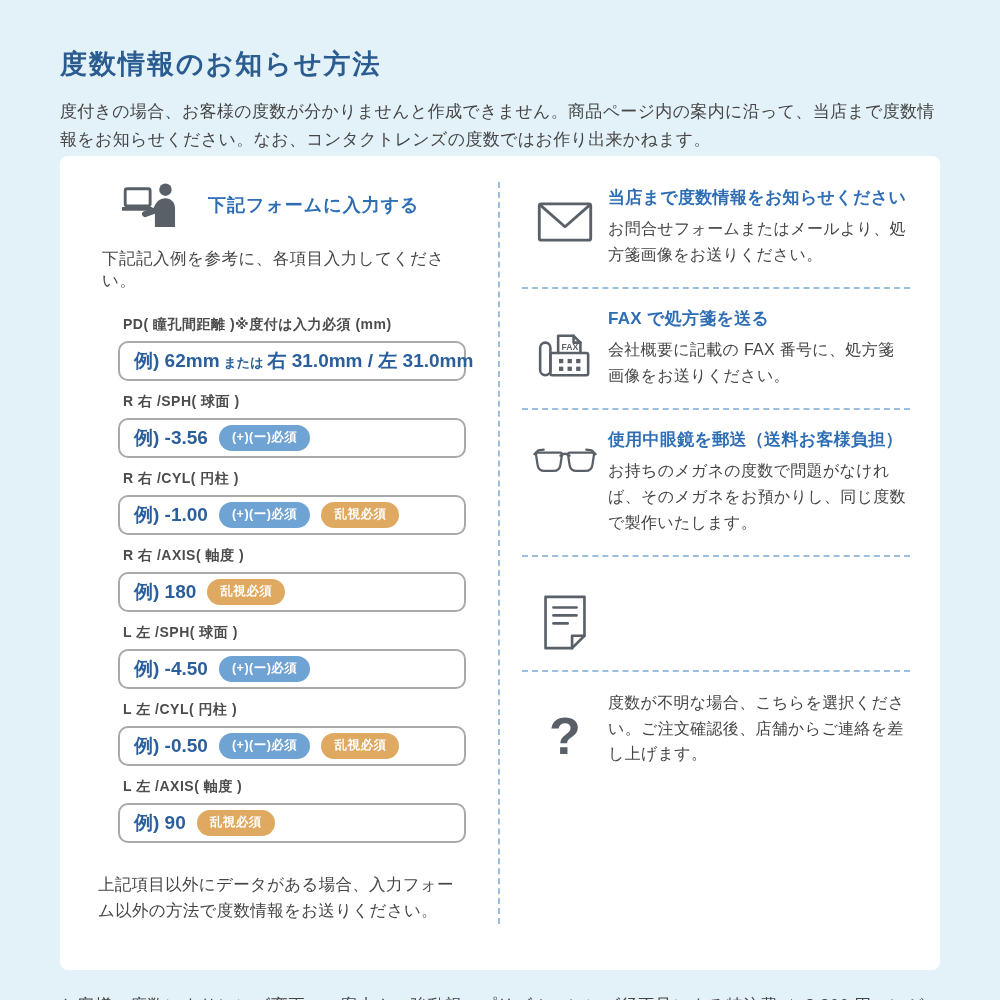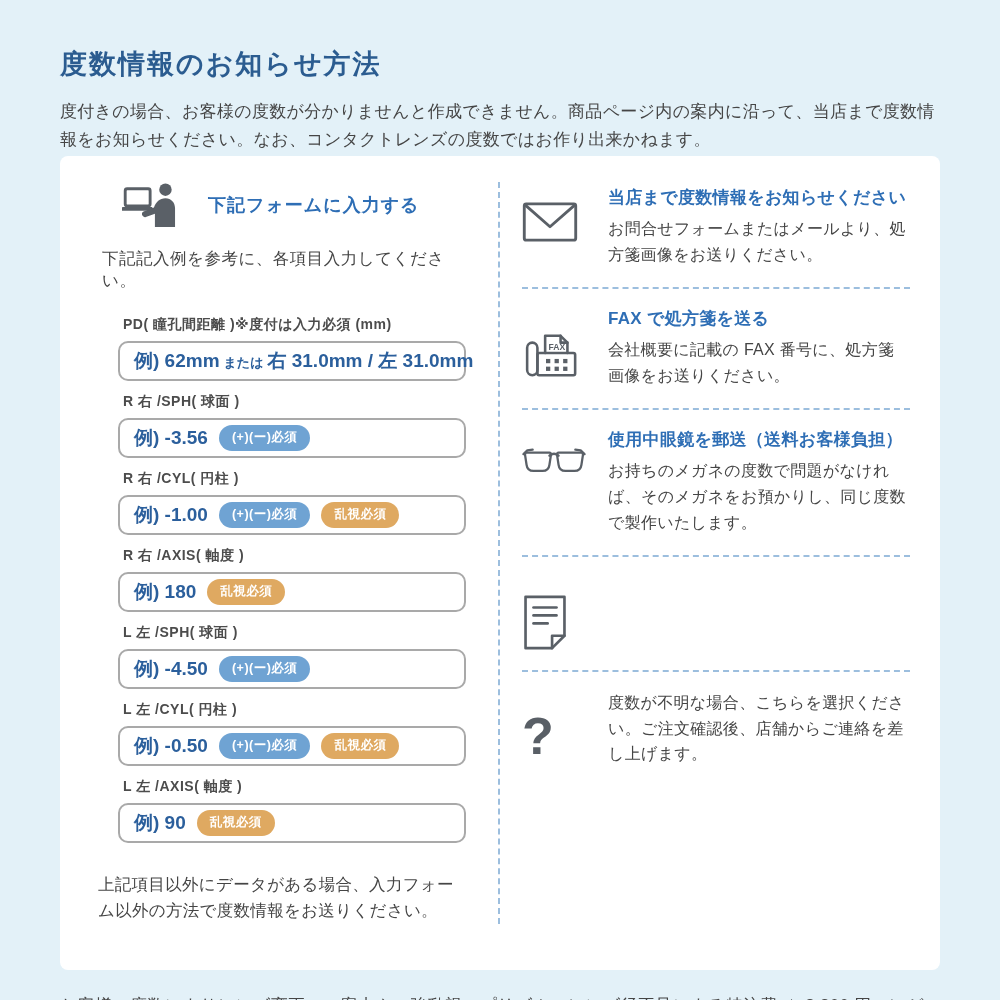--- a/index.html
+++ b/index.html
@@ -100,20 +100,21 @@
   }
 
   
   .method { display: flex; padding: 18px 0 20px 0; }
   .method + .method { border-top: 2px dashed #9cbede; }
   .method:first-child { padding-top: 4px; }
   .method-icon {
     flex: 0 0 86px;
     display: flex;
     align-items: flex-start;
+    justify-content: center;
     padding-top: 20px;
   }
   .method:first-child .method-icon { padding-top: 16px; }
   .method-text { flex: 1; }
   .method-heading {
     font-size: 17px;
     font-weight: bold;
     color: #2e6eb5;
     margin-bottom: 7px;
     letter-spacing: 0.3px;

